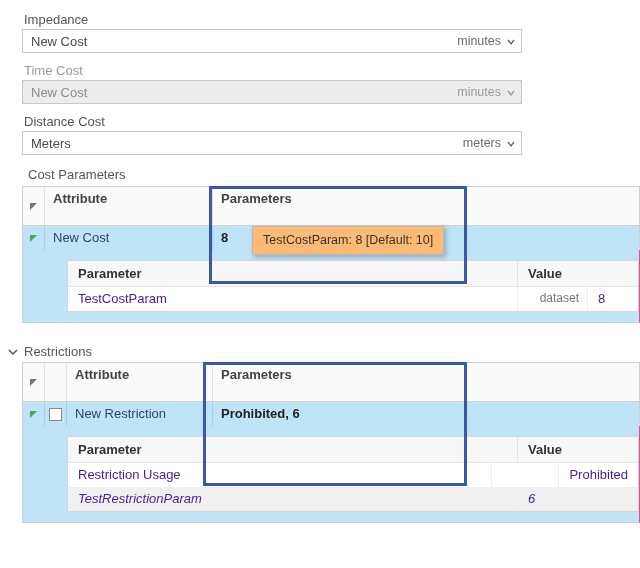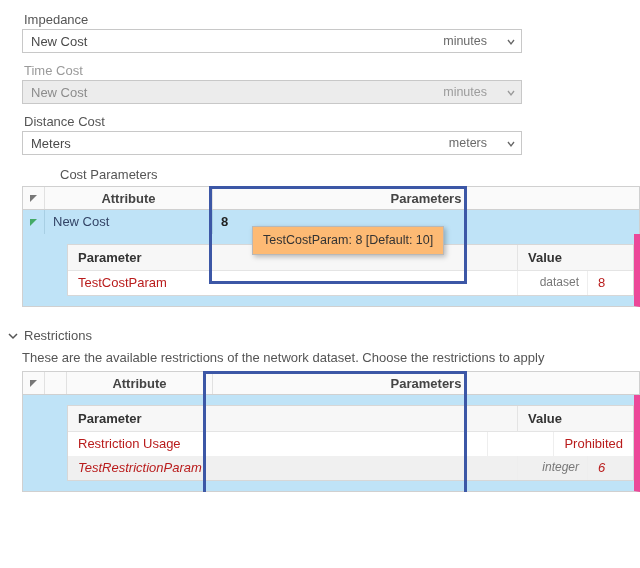--- a/index.html
+++ b/index.html
@@ -26,29 +26,29 @@
   .section-title { color:#555; }
   .field-group { padding: 2px 0 2px 22px; }
   .field-label { color:#555; margin: 6px 0 2px 2px; }
   .field-label.disabled { color:#9a9a9a; }
   .dropdown {
     display:flex; align-items:center; justify-content:space-between;
     border:1px solid #c8c8c8; background:#fff; height:24px;
     padding:0 6px 0 8px; width: 500px;
   }
   .dropdown.disabled { background:#ececec; color:#8c8c8c; }
-  .dd-right { display:flex; align-items:center; gap:20px; }
+  .dd-right { display:flex; align-items:center; gap:6px; }
   .dd-unit { color:#6a6a6a; font-size:12.5px; }
   .dropdown.disabled .dd-unit{ color:#9c9c9c;}
   .dd-caret svg{ width:8px;height:8px; }
   .subheader { color:#555; margin: 8px 0 2px 2px; }
   .cost-table-wrap { position:relative; padding-left:22px; }
   .ct-header {
     display:flex; border:1px solid #d0d0d0; background:#fafafa;
-    height:24px; align-items:stretch;text-align:center;
+    height:40px; align-items:stretch;
   }
   .ct-th {
     padding:4px 8px; color:#444; font-weight:600;
     border-right:1px solid #e1e1e1;
   }
   .ct-th.exp { width:22px; border-right:1px solid #e1e1e1; padding:0; display:flex;align-items:center;justify-content:center;}
   .ct-th.chk { width:22px; padding:0; display:flex;align-items:center;justify-content:center;}
   .ct-th.attr { width:168px; }
   .ct-th.attrR { width:146px; }
   .ct-th.params { flex:1; border-right:none;}
@@ -57,30 +57,30 @@
     background:#bfe3f7; border-left:1px solid #d0d0d0; border-right:1px solid #d0d0d0;
   }
   .ct-cell { padding:4px 8px; border-right:1px solid #a8cfe4; color:#2a2a2a; }
   .ct-cell.exp { width:22px;padding:0;display:flex;align-items:center;justify-content:center;}
   .ct-cell.chk { width:22px;padding:0;display:flex;align-items:center;justify-content:center; background:#bfe3f7;}
   .ct-cell.attr{ width:168px; color:#346; }
   .ct-cell.attrR{ width:146px; color:#346; }
   .ct-cell.params{ flex:1; border-right:none; font-weight:600; color:#222;}
   .nested-area {
     background:#bfe3f7; padding:10px 0 10px 44px;
-    border-left:1px solid #d0d0d0; border-right:6px solid #ec4899; border-bottom:1px solid #d0d0d0;
+    border-left:1px solid #d0d0d0; border-right:1px solid #ec4899; border-bottom:1px solid #d0d0d0;
   }
   .nested-table { background:#fff; border:1px solid #d7d7d7; }
   .nt-head { display:flex; background:#f7f7f7; height:26px;}
   .nt-th{ padding:5px 10px; font-weight:700; color:#333; border-right:1px solid #e4e4e4; border-bottom:1px solid #e4e4e4;}
   .nt-th.param{ width:450px;}
   .nt-th.value{ flex:1; border-right:none;}
   .nt-row{ display:flex; height:24px; background:#fff;}
   .nt-row.alt{ background:#f0f0f0;font-style:italic;}
-  .nt-td{ padding:4px 10px; color:#b91c1c; border-right:1px solid #eee;}
+  .nt-td{ padding:4px 10px; color:#4c1d95; border-right:1px solid #eee;}
   .nt-td.param{ width:450px;}
   .nt-td.type{ width:70px; color:#777; font-size:12px; text-align:right; padding-right:8px;}
   .nt-td.value{ flex:1; border-right:none;}
   .blue-box {
     position:absolute; border:3px solid #3c57a6; pointer-events:none;
   }
   .tooltip {
     position:absolute; background:#fdba74; border:1px solid #b8b8b8;
     box-shadow: 2px 2px 5px rgba(0,0,0,0.25);
     padding:5px 10px; font-size:12.5px; color:#333; white-space:pre-line;
@@ -128,21 +128,21 @@
       <span>Meters</span>
       <span class="dd-right">
         <span class="dd-unit">meters</span>
         <span class="dd-caret"><svg viewBox="0 0 8 8">
               <path d="M1 2 L4 6 L7 2" fill="none" stroke="#666" stroke-width="1.3"></path>
             </svg></span>
       </span>
     </div>
   </div>
 
-  <div class="field-group" style="padding-left:26px;margin-left:32px;">
+  <div class="field-group" style="padding-left:26px;">
     <div class="subheader">Cost Parameters</div>
   </div>
 
   <div class="cost-table-wrap">
     <div class="ct-header">
       <div class="ct-th exp">
         <svg width="9" height="9" viewBox="0 0 9 9">
             <path d="M1 1 L8 1 L1 8 Z" fill="#777"></path>
           </svg>
       </div>
@@ -180,47 +180,57 @@
 <div class="section" style="margin-top:14px;">
   <div class="section-header">
     <span class="chevron">
       <svg viewBox="0 0 10 10">
           <path d="M1 3 L5 7 L9 3" fill="none" stroke="#555" stroke-width="1.5"></path>
         </svg>
     </span>
     <span class="section-title">Restrictions</span>
   </div>
 
-  <div class="desc">These are the available restrictions of the network dataset. Choose the restrictions to apply</div>
 
   <div class="cost-table-wrap">
     <div class="ct-header">
       <div class="ct-th exp">
         <svg width="9" height="9" viewBox="0 0 9 9">
             <path d="M1 1 L8 1 L1 8 Z" fill="#777"></path>
           </svg>
       </div>
       <div class="ct-th chk"></div>
       <div class="ct-th attrR">Attribute</div>
       <div class="ct-th params">Parameters</div>
+    </div>
+    <div class="ct-row">
+      <div class="ct-cell exp">
+        <svg width="9" height="9" viewBox="0 0 9 9">
+            <path d="M1 1 L8 1 L1 8 Z" fill="#4a6"></path>
+          </svg>
+      </div>
+      <div class="ct-cell chk">
+          <span class="chkbox"></span>
+        </div>
+      <div class="ct-cell attrR">New Restriction</div>
+      <div class="ct-cell params">Prohibited, 6</div>
     </div>
     <div class="nested-area">
       <div class="nested-table">
         <div class="nt-head">
           <div class="nt-th param">Parameter</div>
           <div class="nt-th value">Value</div>
         </div>
         <div class="nt-row">
           <div class="nt-td param">Restriction Usage</div>
           <div class="nt-td type"></div>
           <div class="nt-td value">Prohibited</div>
         </div>
         <div class="nt-row alt">
           <div class="nt-td param">TestRestrictionParam</div>
-          <div class="nt-td type">integer</div>
           <div class="nt-td value">6</div>
         </div>
       </div>
     </div>
 
     <div class="blue-box" style="left:203px; top:0px; width:264px; height:124px;"></div>
   </div>
 </div>
 
 </body></html>

